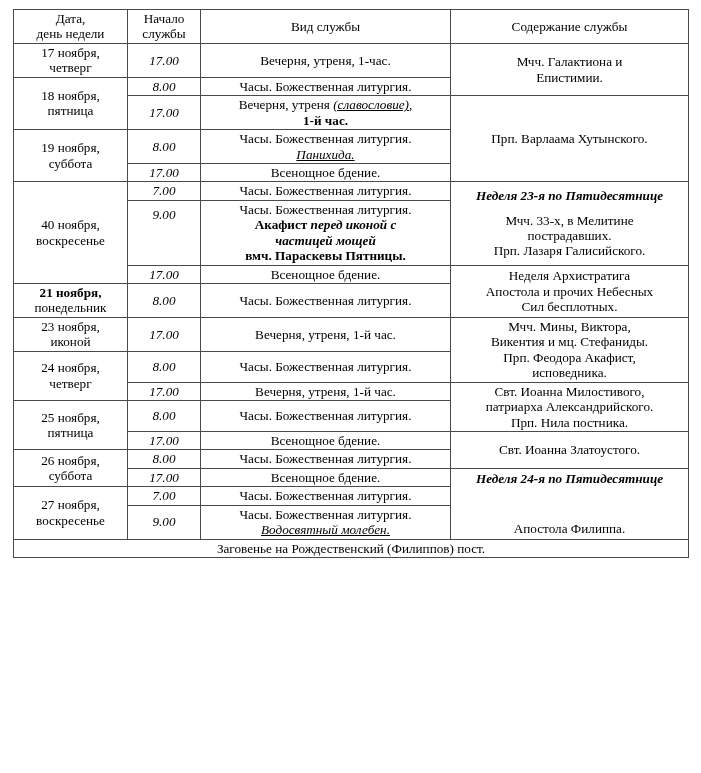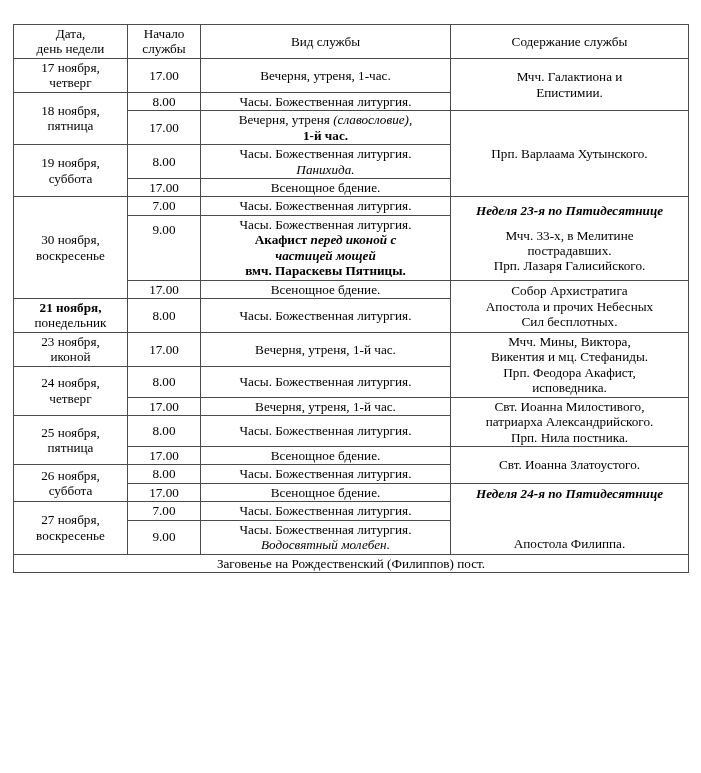--- a/index.html
+++ b/index.html
@@ -10,21 +10,21 @@
   body {
     width: 701px;
     height: 773px;
     font-family: "Liberation Serif", "DejaVu Serif", serif;
     color: #000000;
     overflow: hidden;
   }
   #schedule-wrap {
     position: absolute;
     left: 13px;
-    top: 24px;
+    top: 9px;
     width: 675px;
   }
   table.schedule {
     width: 675px;
     border-collapse: collapse;
     table-layout: fixed;
   }
   table.schedule td, table.schedule th {
     border: 1px solid #4a4a4a;
     padding: 1px 3px;
@@ -40,26 +40,26 @@
   col.c-content{ width: 238px; }
 
   th.hdr {
     font-weight: bold;
     font-size: 13.6px;
     line-height: 1.15;
     padding-top: 5px;
     padding-bottom: 5px;
   }
   td.date-cell  { font-size: 13.2px; line-height: 1.2; }
-  td.time-cell  { font-size: 13.4px; }
+  td.time-cell  { font-size: 13.4px; font-style: italic; }
   td.kind-cell  { font-size: 13.2px; line-height: 1.2; }
   td.content-cell { font-size: 13.2px; line-height: 1.24; }
 
   .b   { font-weight: bold; }
-  .i   { font-style: italic; }
+  .i   { font-style: italic; text-decoration: underline; }
   .bi  { font-weight: bold; font-style: italic; }
 
   td.footer-cell {
     font-weight: bold;
     font-size: 14px;
     padding-top: 9px;
     padding-bottom: 9px;
   }
   .line { display: block; }
 </style>
@@ -133,21 +133,21 @@
       </td>
     </tr>
 
     <tr>
       <td class="time-cell">17.00</td>
       <td class="kind-cell b">Всенощное бдение.</td>
     </tr>
 
     <tr>
       <td class="date-cell b" rowspan="3">
-        <span class="line">30 ноября,</span>
+        <span class="line">40 ноября,</span>
         <span class="line">воскресенье</span>
       </td>
       <td class="time-cell">7.00</td>
       <td class="kind-cell">Часы. Божественная литургия.</td>
       <td class="content-cell" rowspan="2">
         <span class="line bi" style="margin-bottom:9px;font-family:Liberation Serif, serif;">Неделя 23-я по Пятидесятнице</span>
         <span class="line">Мчч. 33-х, в Мелитине</span>
         <span class="line">пострадавших.</span>
         <span class="line">Прп. Лазаря Галисийского.</span>
       </td>
@@ -160,21 +160,21 @@
         <span class="line"><span class="b">Акафист </span><span class="bi">перед иконой с</span></span>
         <span class="line bi">частицей мощей</span>
         <span class="line b">вмч. Параскевы Пятницы.</span>
       </td>
     </tr>
 
     <tr>
       <td class="time-cell">17.00</td>
       <td class="kind-cell b">Всенощное бдение.</td>
       <td class="content-cell b" rowspan="2">
-        <span class="line">Собор Архистратига</span>
+        <span class="line">Неделя Архистратига</span>
         <span class="line">Апостола и прочих Небесных</span>
         <span class="line">Сил бесплотных.</span>
       </td>
     </tr>
 
     <tr>
       <td class="date-cell">
         <span class="line b">21 ноября,</span>
         <span class="line">понедельник</span>
       </td>

